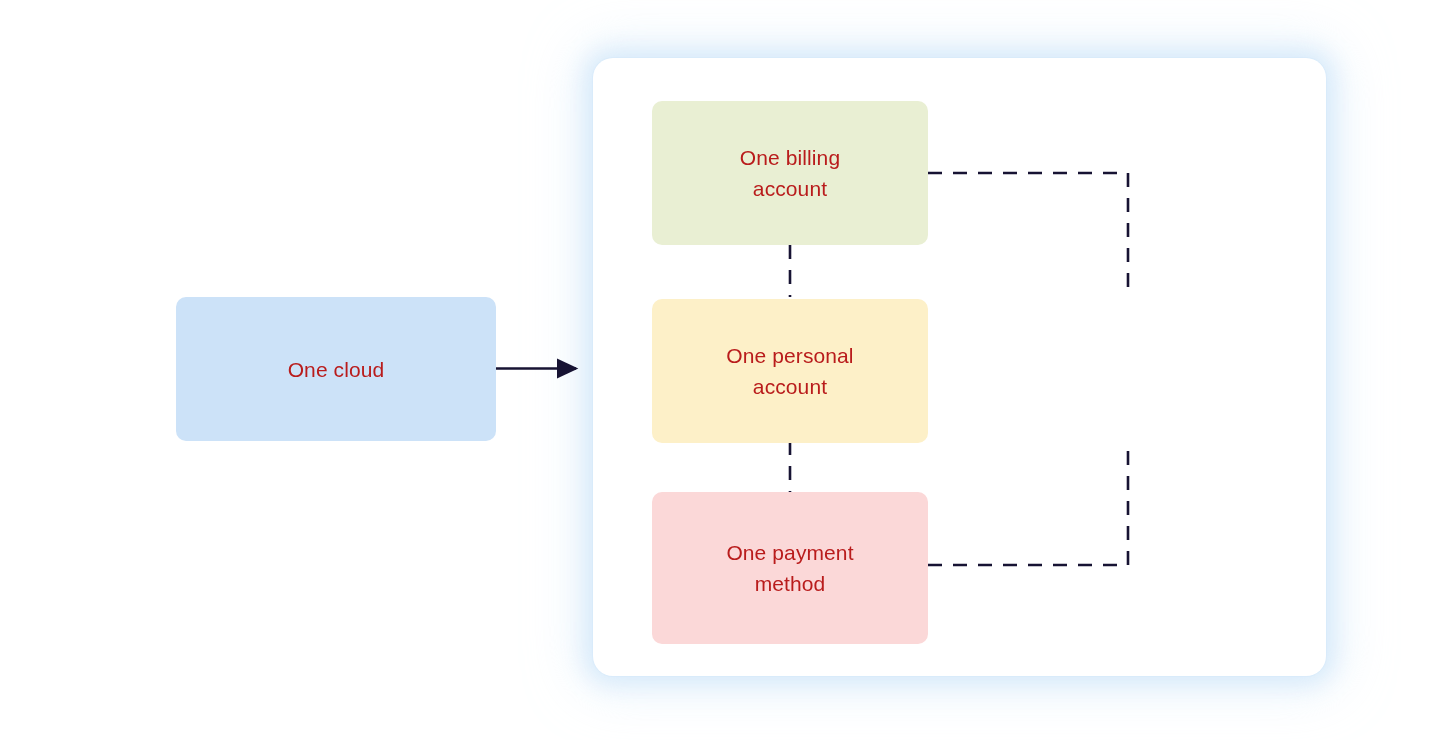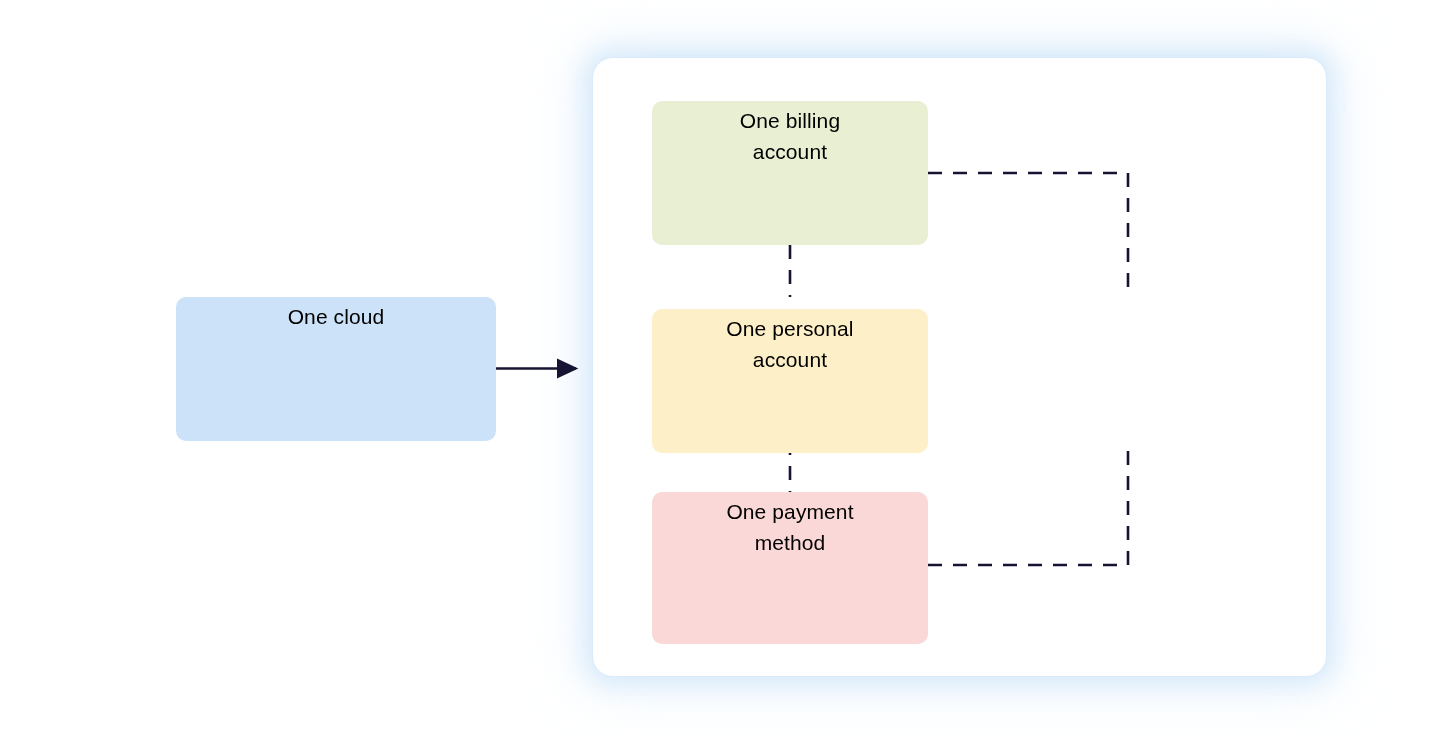--- a/index.html
+++ b/index.html
@@ -33,24 +33,24 @@
       0 0 0 1px rgba(214, 233, 250, 0.55),
       0 0 22px 8px rgba(207, 230, 250, 0.75),
       0 0 48px 18px rgba(223, 238, 252, 0.55);
   }
 
   
   .node {
     position: absolute;
     border-radius: 10px;
     display: flex;
-    align-items: flex-start;
+    align-items: center;
     justify-content: center;
     text-align: center;
-    color: #000000;
+    color: #b91c1c;
     font-size: 21px;
     line-height: 31px;
     font-weight: 400;
     letter-spacing: 0.1px;
     box-sizing: border-box;
     padding: 4px 10px;
   }
   .node-label {
     display: block;
     white-space: pre-line;
@@ -65,21 +65,21 @@
   }
   #node-billing {
     left: 652px;
     top: 101px;
     width: 276px;
     height: 144px;
     background: #e9efd3;
   }
   #node-personal {
     left: 652px;
-    top: 309px;
+    top: 299px;
     width: 276px;
     height: 144px;
     background: #fdf0c8;
   }
   #node-payment {
     left: 652px;
     top: 492px;
     width: 276px;
     height: 152px;
     background: #fbd8d8;

